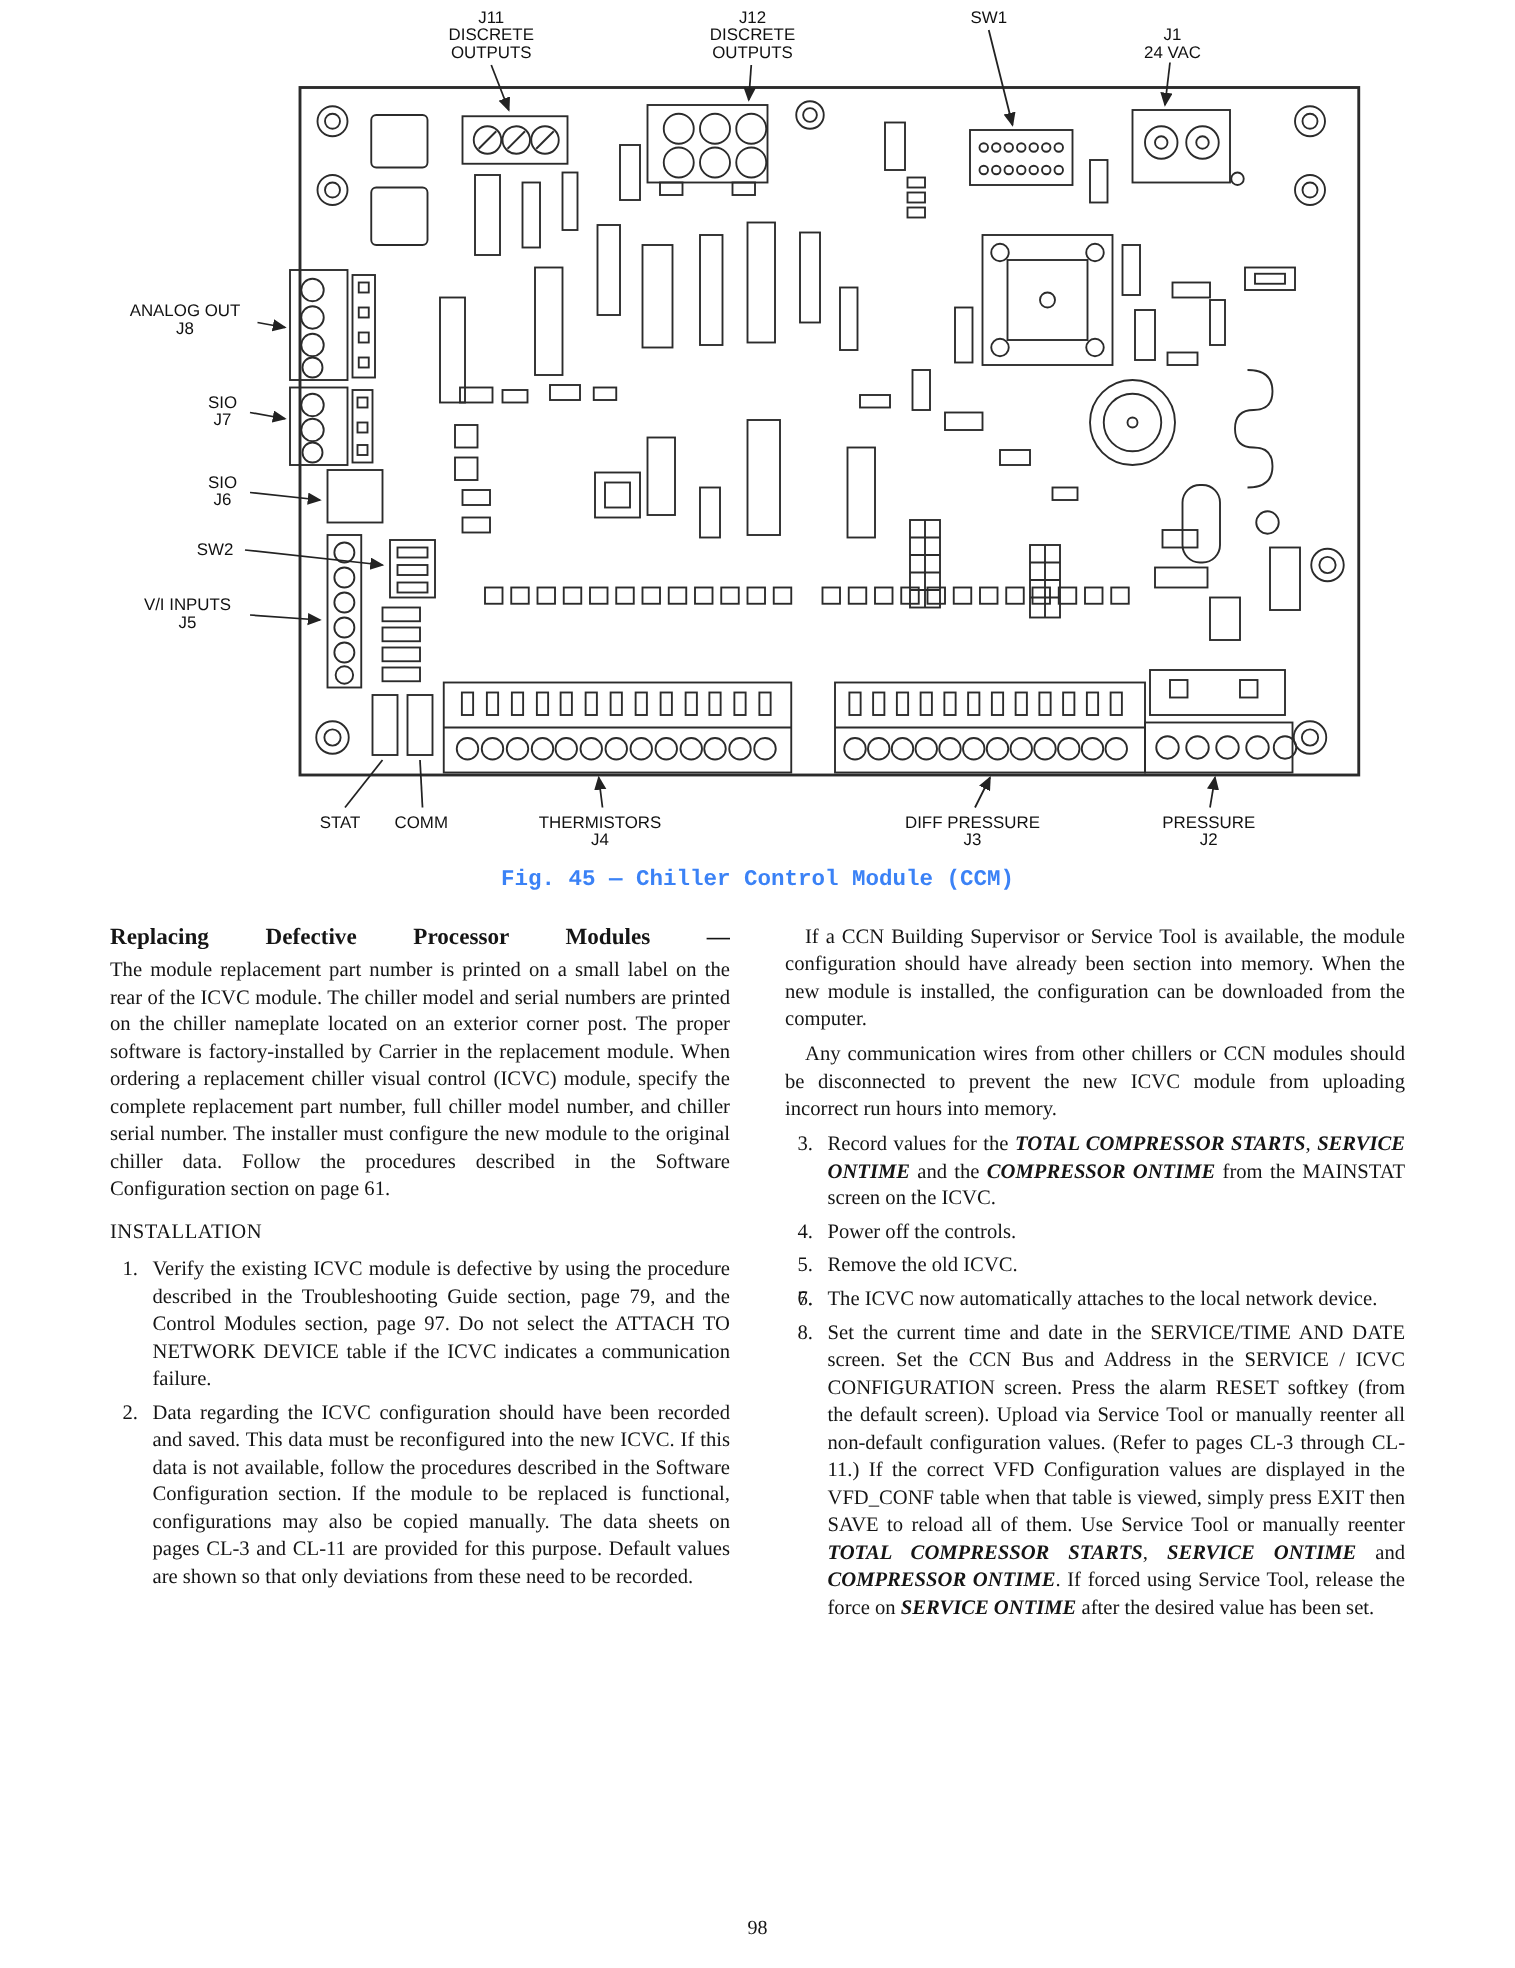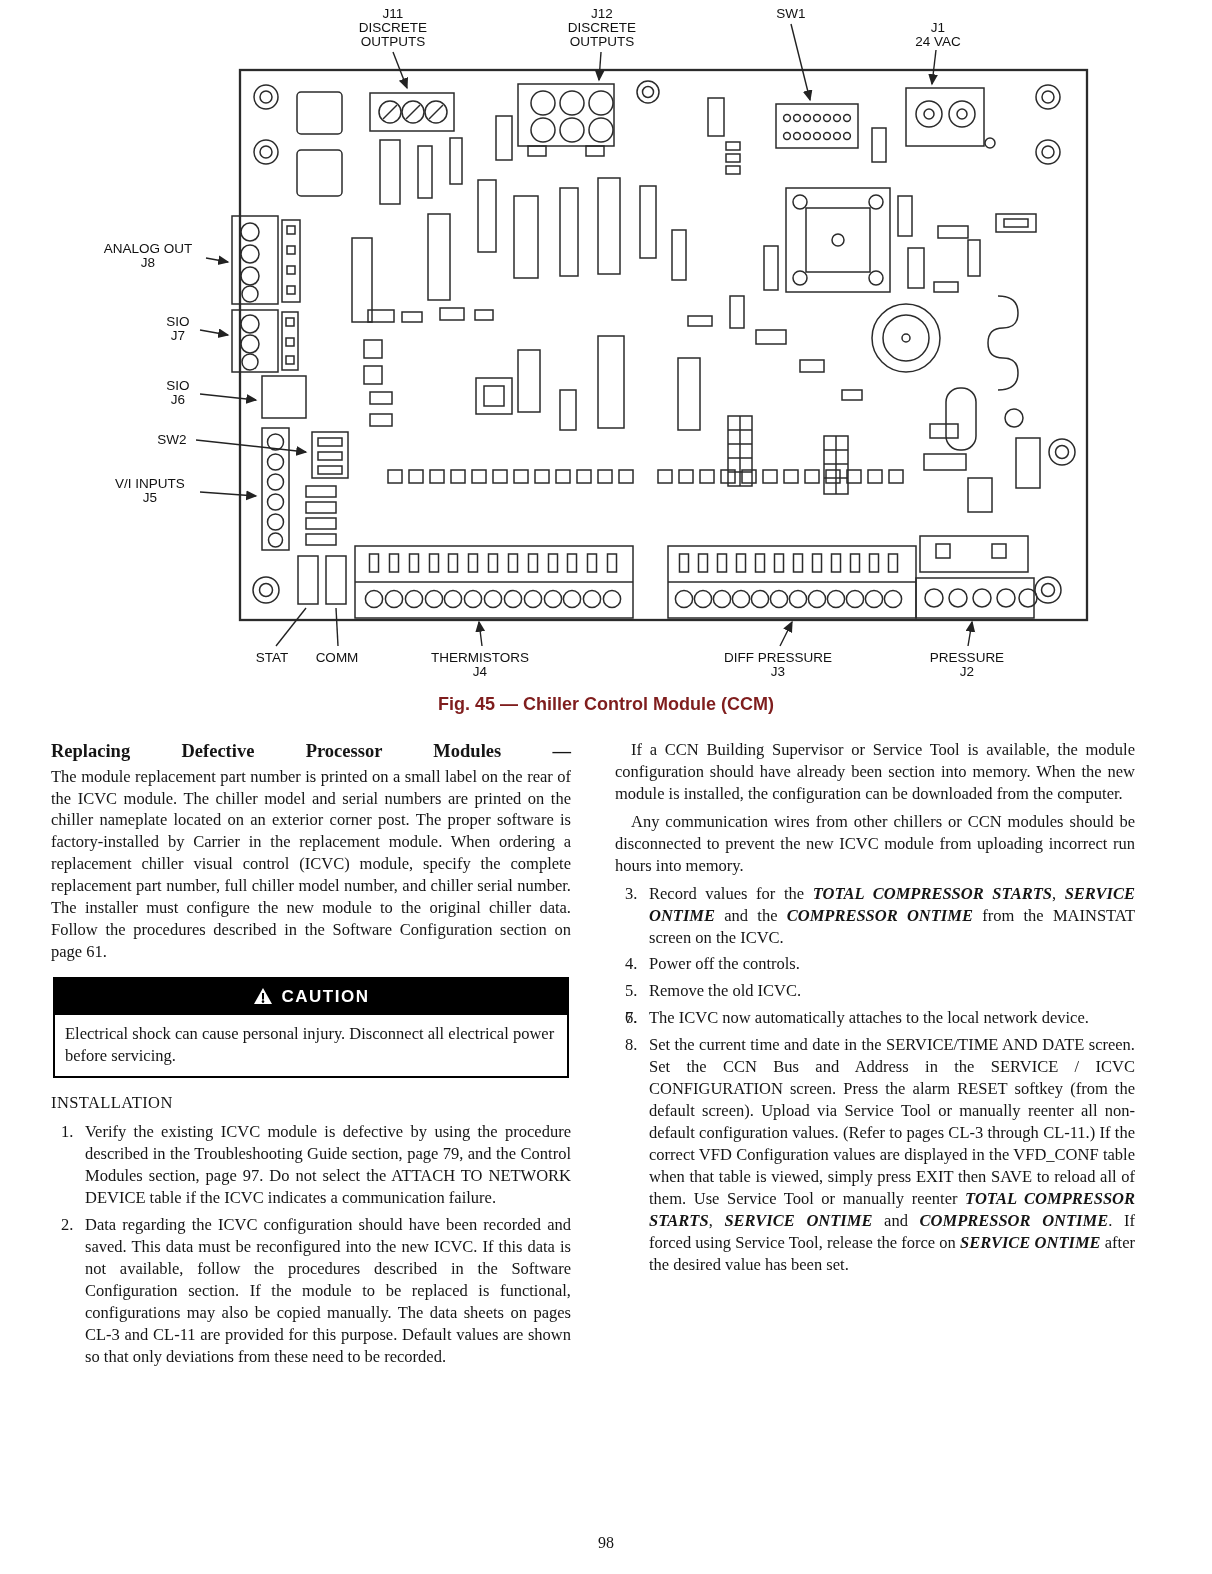--- a/index.html
+++ b/index.html
@@ -4,24 +4,24 @@
 <style>
   * { margin:0; padding:0; box-sizing:border-box; }
   html,body { background:#ffffff; }
   body {
     width:1212px; height:1574px; position:relative; overflow:hidden;
     font-family:"Liberation Serif", serif; color:#151515;
   }
   .figure-block { }
   svg.board { display:block; }
   .figure-caption {
-    text-align:center; font-family:Liberation Sans, sans-serif;
-    font-weight:bold; font-size:18px; margin-top:4px; color:#7f1d1d;
+    text-align:center; font-family:Liberation Mono, monospace;
+    font-weight:bold; font-size:18px; margin-top:4px; color:#3b82f6;
   }
-  .columns { display:flex; gap:44px; padding:0 51px; margin-top:24px; }
+  .columns { display:flex; gap:44px; padding:0 88px; margin-top:24px; }
   .col { width:520px; font-size:16.5px; line-height:1.33; }
   .section-heading {
     font-size:18.5px; font-weight:bold; margin-bottom:2px;
     text-align:justify; text-align-last:justify;
   }
   .para { text-align:justify; margin-bottom:6px; }
   .indent { text-indent:16px; }
   .caution { border:2px solid #000; margin:14px 2px 14px 2px; }
   .caution-bar {
     background:#000; color:#fff; text-align:center;
@@ -411,30 +411,20 @@
 </svg>
 <div class="figure-caption">Fig. 45 — Chiller Control Module (CCM)</div>
 </div>
 
 <div class="columns">
 
   <div class="col">
     <h2 class="section-heading">Replacing Defective Processor Modules —</h2>
     <p class="para">The module replacement part number is printed on a small label on the rear of the ICVC module. The chiller model and serial numbers are printed on the chiller nameplate located on an exterior corner post. The proper software is factory-installed by Carrier in the replacement module. When ordering a replacement chiller visual control (ICVC) module, specify the complete replacement part number, full chiller model number, and chiller serial number. The installer must configure the new module to the original chiller data. Follow the procedures described in the Software Configuration section on page 61.</p>
 
-    <div class="caution">
-      <div class="caution-bar">
-        <svg width="20" height="18" viewBox="0 0 20 18">
-          <path d="M10 1 L19 17 L1 17 Z" fill="#ffffff"></path>
-          <rect x="9" y="6" width="2" height="6.5" fill="#000000"></rect>
-          <circle cx="10" cy="14.6" r="1.3" fill="#000000"></circle>
-        </svg><span>CAUTION</span>
-      </div>
-      <p class="caution-body">Electrical shock can cause personal injury. Disconnect all electrical power before servicing.</p>
-    </div>
 
     <div class="installation">INSTALLATION</div>
 
     <div class="li">
       <span class="num">1.</span><span>Verify the existing ICVC module is defective by using the procedure described in the Troubleshooting Guide section, page 79, and the Control Modules section, page 97. Do not select the ATTACH TO NETWORK DEVICE table if the ICVC indicates a communication failure.</span>
     </div>
     <div class="li">
       <span class="num">2.</span><span>Data regarding the ICVC configuration should have been recorded and saved. This data must be reconfigured into the new ICVC. If this data is not available, follow the procedures described in the Software Configuration section. If the module to be replaced is functional, configurations may also be copied manually. The data sheets on pages CL-3 and CL-11 are provided for this purpose. Default values are shown so that only deviations from these need to be recorded.</span>
     </div>
   </div>

